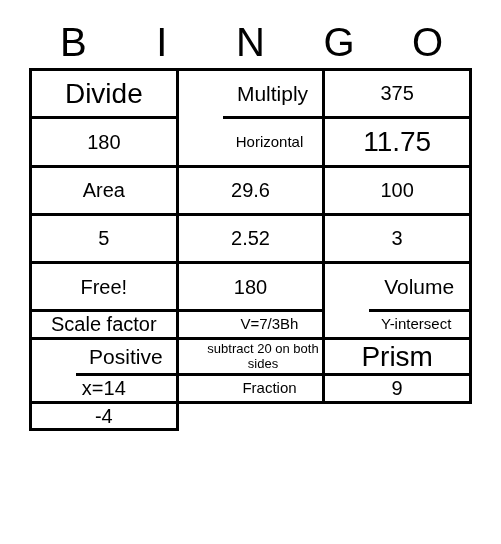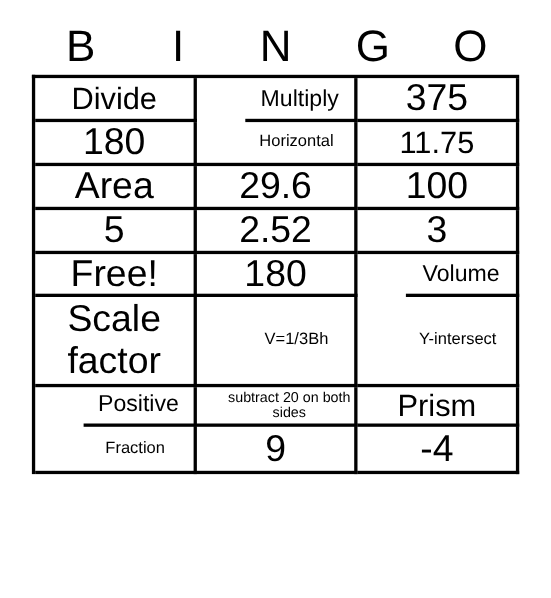--- a/index.html
+++ b/index.html
@@ -64,21 +64,21 @@
     text-align: center;
     padding: 1px 2px;
     overflow: hidden;
   }
   .cell span {
     display: block;
     width: 100%;
     line-height: 1.12;
   }
   
-  .s-xl  { font-size: 34px; }
+  .s-xl  { font-size: 20px; }
   .s-lg  { font-size: 28px; }
   .s-md  { font-size: 21px; margin-left: 44px; }
   .s-sm  { font-size: 15px; padding-left: 40px; }
   .s-xs  { font-size: 13px; padding-left: 27px; }
 </style>
 </head>
 <body>
 
 <div class="card">
 
@@ -137,34 +137,37 @@
         <span>180</span>
       </div>
     <div class="cell s-md">
         <span>Volume</span>
       </div>
 
     <div class="cell s-xl">
         <span>Scale factor</span>
       </div>
     <div class="cell s-sm">
-        <span>V=1/3Bh</span>
+        <span>V=7/3Bh</span>
       </div>
     <div class="cell s-sm">
         <span>Y-intersect</span>
       </div>
     <div class="cell s-md">
         <span>Positive</span>
       </div>
     <div class="cell s-xs">
         <span>subtract 20 on both sides</span>
       </div>
 
     <div class="cell s-lg">
         <span>Prism</span>
+      </div>
+    <div class="cell s-xl">
+        <span>x=14</span>
       </div>
     <div class="cell s-sm">
         <span>Fraction</span>
       </div>
     <div class="cell s-xl">
         <span>9</span>
       </div>
     <div class="cell s-xl">
         <span>-4</span>
       </div>

